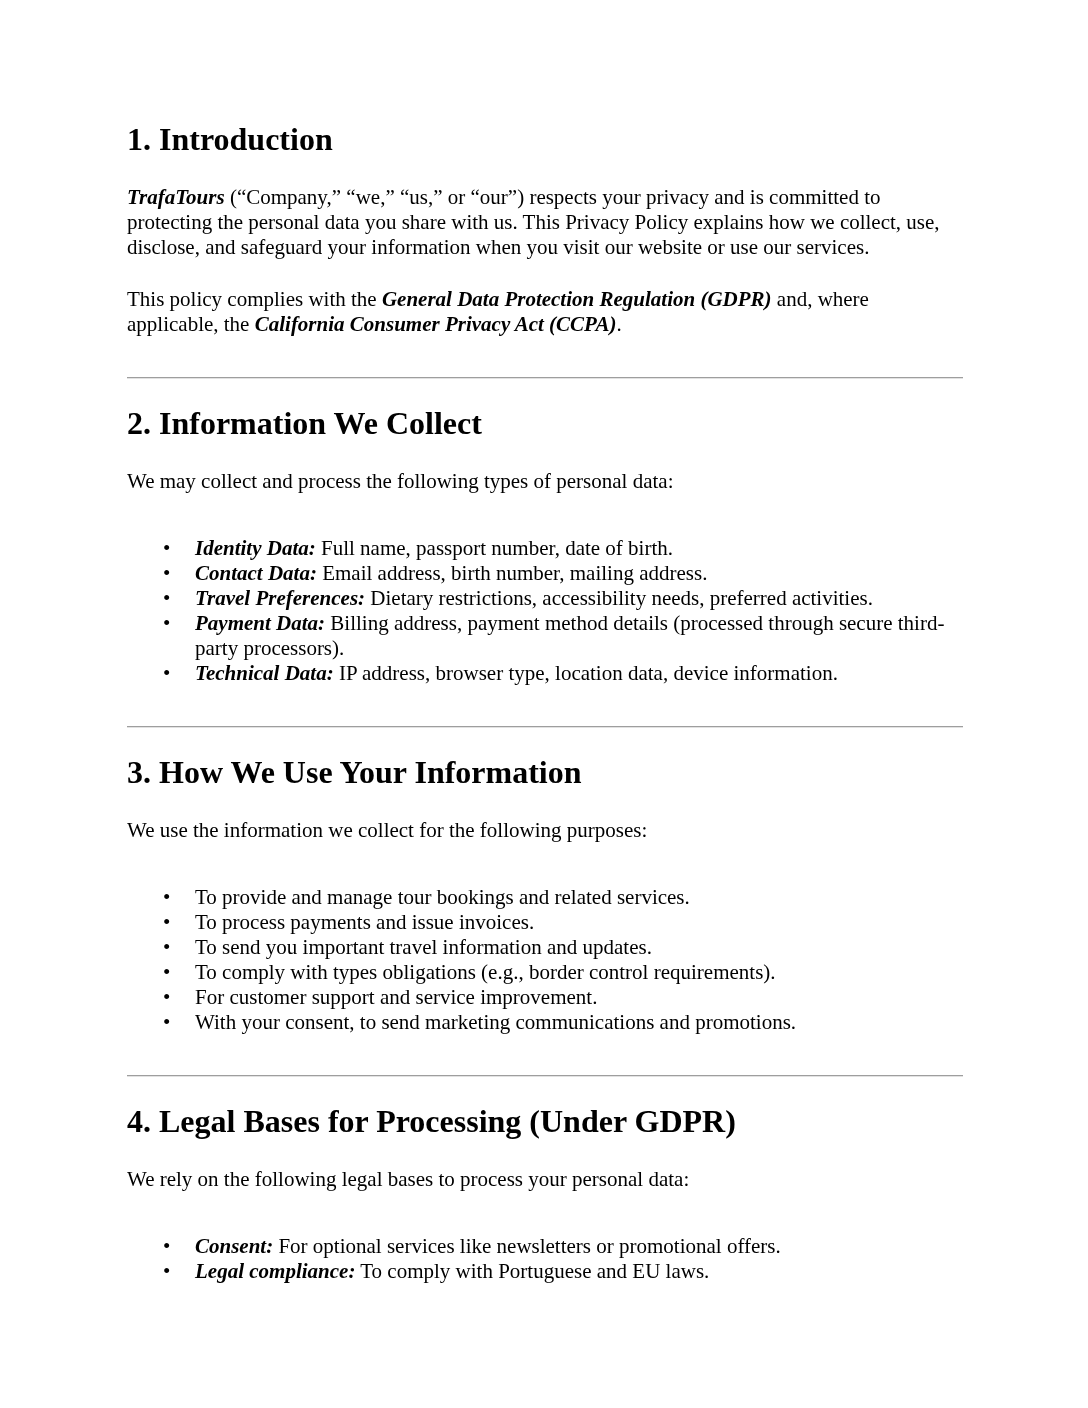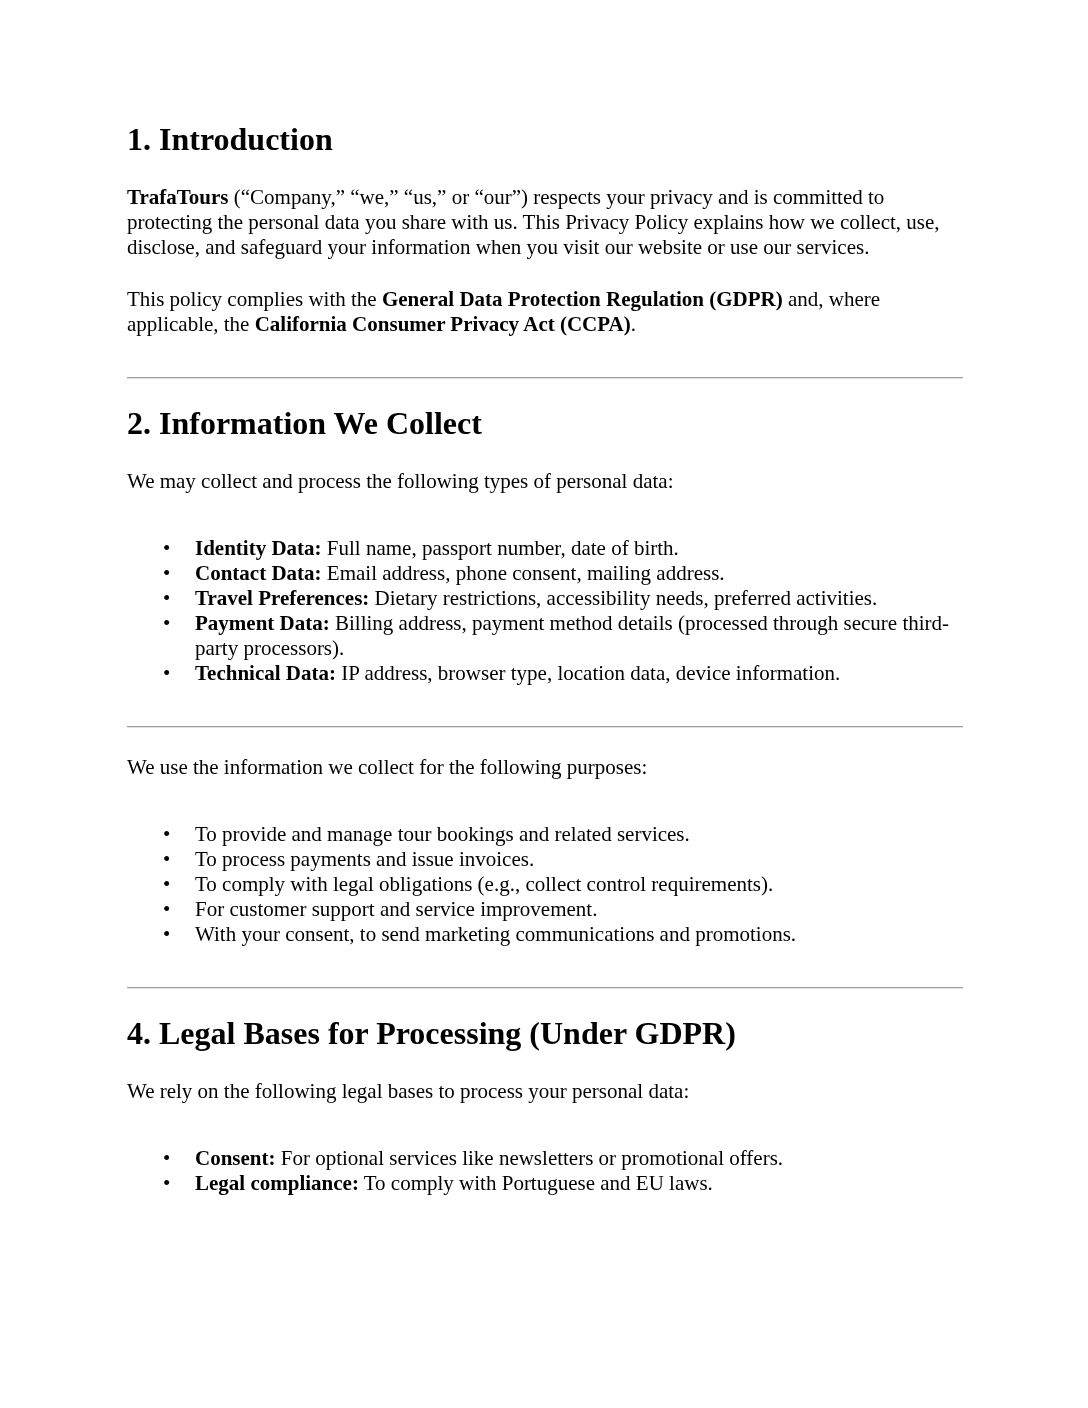--- a/index.html
+++ b/index.html
@@ -48,55 +48,57 @@
   ul.bullets li {
     position: relative;
   }
   ul.bullets li::before {
     content: "\2022";
     position: absolute;
     left: -32px;
     top: 0;
     font-size: 21px;
   }
-  b { font-weight: bold; }
+  b { font-weight: bold; font-style: italic; }
 </style>
 </head>
 <body>
 
 <div class="page">
 
   <section>
     <h2 class="heading">1. Introduction</h2>
     <p class="para"><b>TrafaTours</b><span> (“Company,” “we,” “us,” or “our”) respects your privacy and is committed to protecting the personal data you share with us. This Privacy Policy explains how we collect, use, disclose, and safeguard your information when you visit our website or use our services.</span></p>
     <p class="para"><span>This policy complies with the </span><b>General Data Protection Regulation (GDPR)</b><span> and, where applicable, the </span><b>California Consumer Privacy Act (CCPA)</b><span>.</span></p>
   </section>
 
   <hr class="divider">
 
   <section>
     <h2 class="heading">2. Information We Collect</h2>
     <p class="para">We may collect and process the following types of personal data:</p>
     <ul class="bullets">
       <li><b>Identity Data:</b><span> Full name, passport number, date of birth.</span></li>
-      <li><b>Contact Data:</b><span> Email address, phone consent, mailing address.</span></li>
+      <li><b>Contact Data:</b><span> Email address, birth number, mailing address.</span></li>
       <li><b>Travel Preferences:</b><span> Dietary restrictions, accessibility needs, preferred activities.</span></li>
       <li><b>Payment Data:</b><span> Billing address, payment method details (processed through secure third-party processors).</span></li>
       <li><b>Technical Data:</b><span> IP address, browser type, location data, device information.</span></li>
     </ul>
   </section>
 
   <hr class="divider">
 
   <section>
+    <h2 class="heading">3. How We Use Your Information</h2>
     <p class="para">We use the information we collect for the following purposes:</p>
     <ul class="bullets">
       <li><span>To provide and manage tour bookings and related services.</span></li>
       <li><span>To process payments and issue invoices.</span></li>
-      <li><span>To comply with legal obligations (e.g., collect control requirements).</span></li>
+      <li><span>To send you important travel information and updates.</span></li>
+      <li><span>To comply with types obligations (e.g., border control requirements).</span></li>
       <li><span>For customer support and service improvement.</span></li>
       <li><span>With your consent, to send marketing communications and promotions.</span></li>
     </ul>
   </section>
 
   <hr class="divider">
 
   <section>
     <h2 class="heading">4. Legal Bases for Processing (Under GDPR)</h2>
     <p class="para">We rely on the following legal bases to process your personal data:</p>

